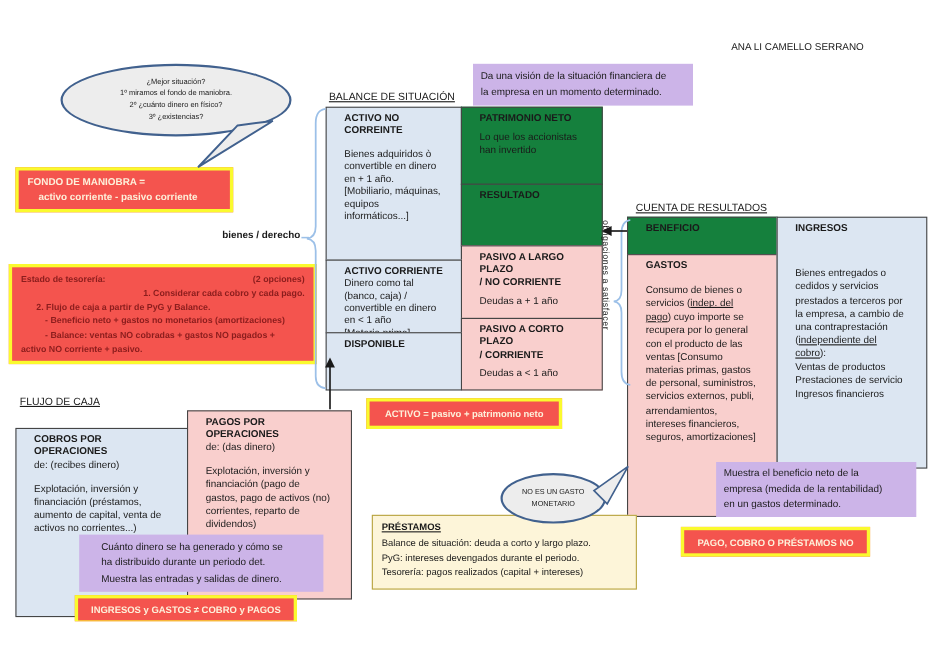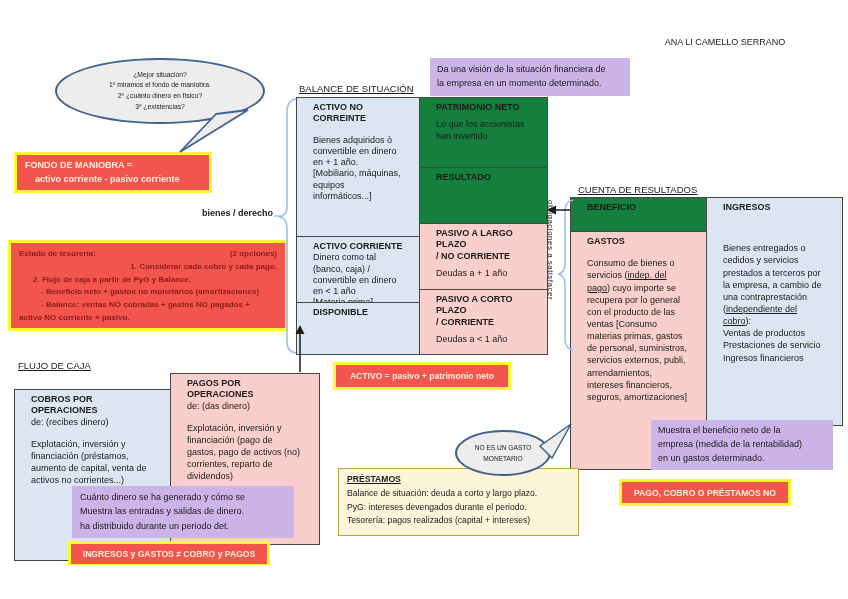--- a/index.html
+++ b/index.html
@@ -152,24 +152,24 @@
     <div style="line-height:1.35;">Explotación, inversión y financiación (préstamos, aumento de capital, venta de activos no corrientes...)</div>
   </div>
 
   <div class="abs cell pink" style="left:170px;top:373px;width:150px;height:172px;">
     <div class="cell-title">PAGOS POR OPERACIONES</div>
     <div>de:   (das dinero)</div>
     <div class="gap"></div>
     <div style="line-height:1.35;">Explotación, inversión y financiación (pago de gastos, pago de activos (no) corrientes, reparto de dividendos)</div>
   </div>
 
-  <div class="abs purple" style="left:72px;top:486px;width:222px;height:52px;padding:4px 8px;font-size:9px;line-height:1.6;z-index:5;">
+  <div class="abs purple" style="left:72px;top:486px;width:222px;height:52px;padding:4px 20px;font-size:9px;line-height:1.6;z-index:5;">
     <div class="note-line">Cuánto dinero se ha generado y cómo se</div>
+    <div class="note-line">ha distribuido durante un periodo det.</div>
     <div class="note-line">Muestra las entradas y salidas de dinero.</div>
-    <div class="note-line">ha distribuido durante un periodo det.</div>
   </div>
 
   <div class="abs red-callout" style="left:68px;top:541px;width:202px;height:26px;display:flex;align-items:center;justify-content:center;font-size:8.6px;z-index:6;">INGRESOS y GASTOS ≠ COBRO y PAGOS</div>
 
   <div class="bubble abs" style="left:455px;top:430px;width:96px;height:46px;font-size:6.6px;line-height:1.7;">
     <div>NO ES UN GASTO</div>
     <div>MONETARIO</div>
   </div>
 
   <div class="abs" style="left:338px;top:468px;width:241px;height:68px;background:#fdf5d9;border:1.5px solid #b7a33f;padding:4px 8px;font-size:8.6px;line-height:1.6;">

